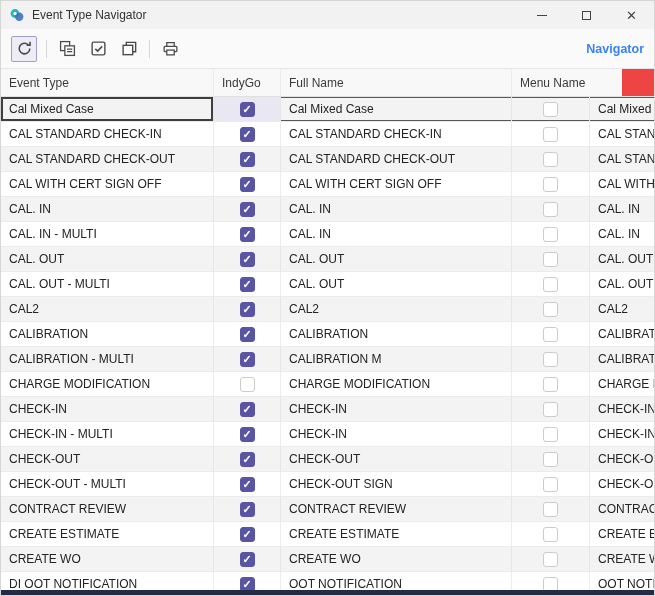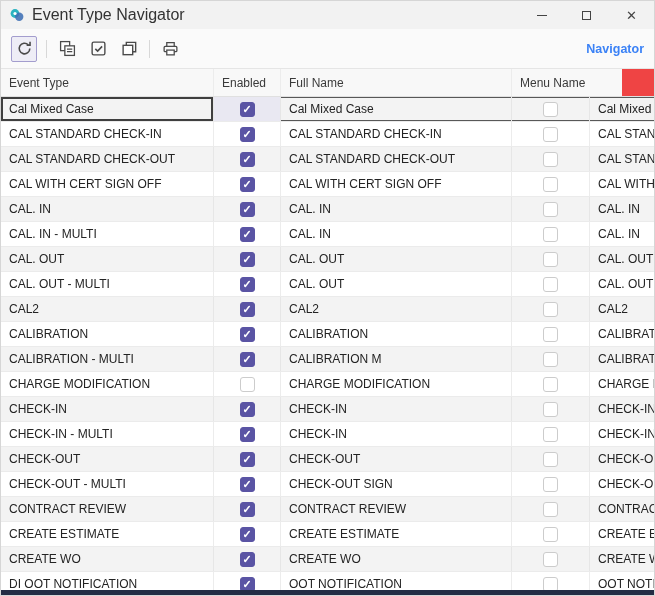--- a/index.html
+++ b/index.html
@@ -12,21 +12,21 @@
   }
 
   
   .titlebar {
     height: 28px;
     background: #f2f2f2;
     display: flex;
     align-items: center;
   }
   .app-icon { width: 16px; height: 16px; margin-left: 8px; flex: 0 0 auto; }
-  .title-text { font-size: 16px; color: #333; margin-left: 7px; flex: 1 1 auto; }
+  .title-text { font-size: 12px; color: #333; margin-left: 7px; flex: 1 1 auto; }
   .win-btn {
     width: 45px; height: 28px;
     display: flex; align-items: center; justify-content: center;
     background: transparent; border: none; cursor: default;
   }
   .glyph-min { width: 10px; height: 1px; background: #444; display: block; }
   .glyph-max { width: 9px; height: 9px; border: 1px solid #444; display: block; }
   .glyph-close { font-size: 13px; color: #444; line-height: 1; }
 
   
@@ -178,21 +178,21 @@
       <rect x="2" y="6" width="12" height="5" rx="1"></rect>
       <rect x="4.5" y="9.5" width="7" height="4.5" fill="#ffffff"></rect>
     </svg>
   </button>
   <span class="toolbar-right-label">Navigator</span>
 </div>
 
 <div class="table-wrap">
   <div class="header-row">
     <div class="cell col-event">Event Type</div>
-    <div class="cell col-enabled">Enabled</div>
+    <div class="cell col-enabled">IndyGo</div>
     <div class="cell col-full">Full Name</div>
     <div class="cell col-menu">Menu Name</div>
   </div>
   <div class="rows">
   <div class="row selected">
     <div class="cell col-event">Cal Mixed Case</div>
     <div class="cell col-enabled cb-cell">
       <span class="cb checked"></span>
     </div>
     <div class="cell col-full">Cal Mixed Case</div>

